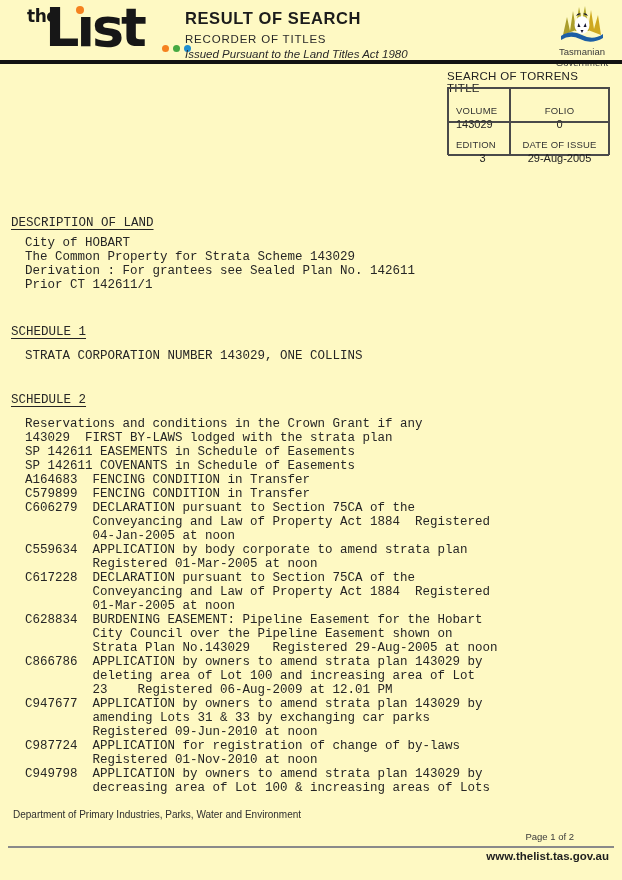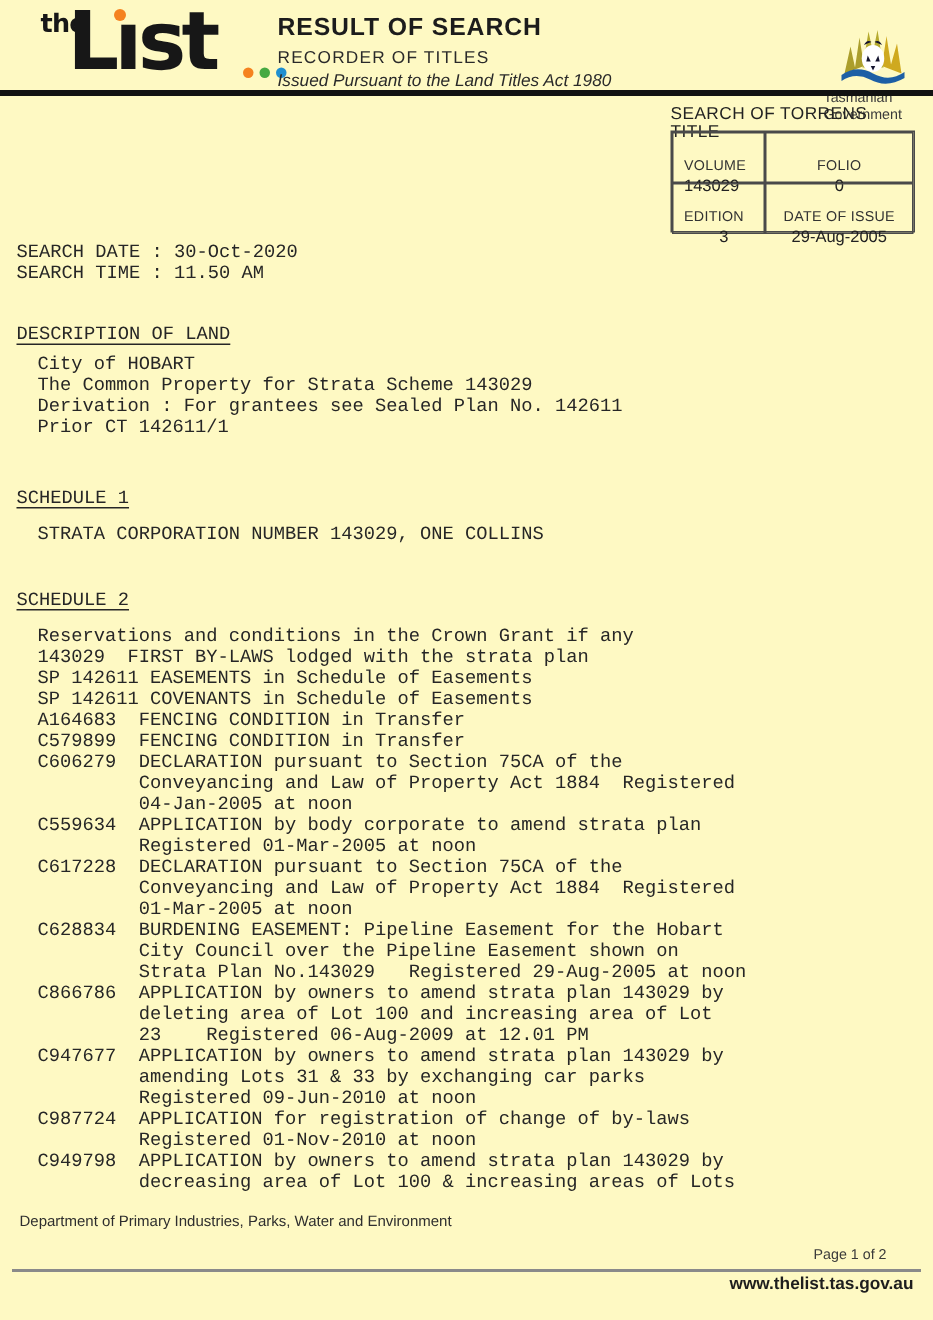--- a/index.html
+++ b/index.html
@@ -21,21 +21,21 @@
     font-family:"DejaVu Sans", sans-serif; font-weight:bold; font-size:54px;
     line-height:60px; color:#171717; letter-spacing:-3px;
   }
   .logo-idot { left:31px; top:8px; width:8px; height:8px; border-radius:50%; }
   .logo-dots { left:117px; top:47px; display:flex; gap:4px; }
   .logo-dots span { width:7px; height:7px; border-radius:50%; display:block; }
   .hdr-title { left:185px; top:9px; font-size:16.5px; font-weight:bold; letter-spacing:0.6px; color:#1c1c1c; }
   .hdr-sub   { left:185px; top:33px; font-size:11.5px; letter-spacing:0.8px; color:#2a2a2a; }
   .hdr-tag   { left:185px; top:48px; font-size:11.5px; font-style:italic; color:#2a2a2a; }
   .hdr-rule  { left:0; top:60px; width:622px; height:4px; background:#121212; }
-  .gov-logo  { left:549px; top:17px; width:66px; }
+  .gov-logo  { left:549px; top:3px; width:66px; text-align:center; }
   .gov-logo svg { display:block; margin:0 auto; }
   .gov-text { font-size:9.5px; line-height:10.5px; color:#3a3a3a; }
 
   
   .torrens-heading {
     left:447px; top:70px; width:163px; 
     font-size:11.5px; letter-spacing:0.3px; color:#222;
   }
   .torrens-table {
     left:447px; top:87px; width:163px; height:68px;
@@ -49,21 +49,21 @@
   .cell-value { font-size:11px; color:#222; margin-top:2px; }
 
   
   pre, .mono-heading {
     font-family:"Liberation Mono", monospace;
     font-size:12.5px; line-height:14px; color:#262626;
   }
   .mono-heading { text-decoration:underline; text-underline-offset:3px; }
 
   
-  .footer-page { top:831px; right:31px; font-size:9.5px; color:#3a3a3a; }
+  .footer-page { top:831px; right:48px; font-size:9.5px; color:#3a3a3a; }
   .footer-rule { left:8px; top:846px; width:606px; height:2px; background:#8a8a8a; }
   .footer-dept { left:13px; top:809px; font-size:10px; color:#2e2e2e;text-align:center; }
   .footer-site { right:13px; top:850px; font-size:11.5px; font-weight:bold; color:#1e1e1e; }
 </style>
 </head>
 <body>
 
 <div class="page">
 
   <div>
@@ -115,22 +115,20 @@
     <div class="cell cell-left">
       <div class="cell-label">EDITION</div>
       <div class="cell-value" style="text-align:center;">3</div>
     </div>
     <div class="cell cell-center">
       <div class="cell-label">DATE OF ISSUE</div>
       <div class="cell-value">29-Aug-2005</div>
     </div>
   </div>
 
-  <pre class="abs" style="left:11px; top:161px;">SEARCH DATE : 30-Oct-2020
-SEARCH TIME : 11.50 AM</pre>
 
   <div class="abs mono-heading" style="left:11px; top:216px;">DESCRIPTION OF LAND</div>
   <pre class="abs" style="left:25px; top:236px;">City of HOBART
 The Common Property for Strata Scheme 143029
 Derivation : For grantees see Sealed Plan No. 142611
 Prior CT 142611/1</pre>
 
   <div class="abs mono-heading" style="left:11px; top:325px;">SCHEDULE 1</div>
   <pre class="abs" style="left:25px; top:349px;">STRATA CORPORATION NUMBER 143029, ONE COLLINS</pre>
 

